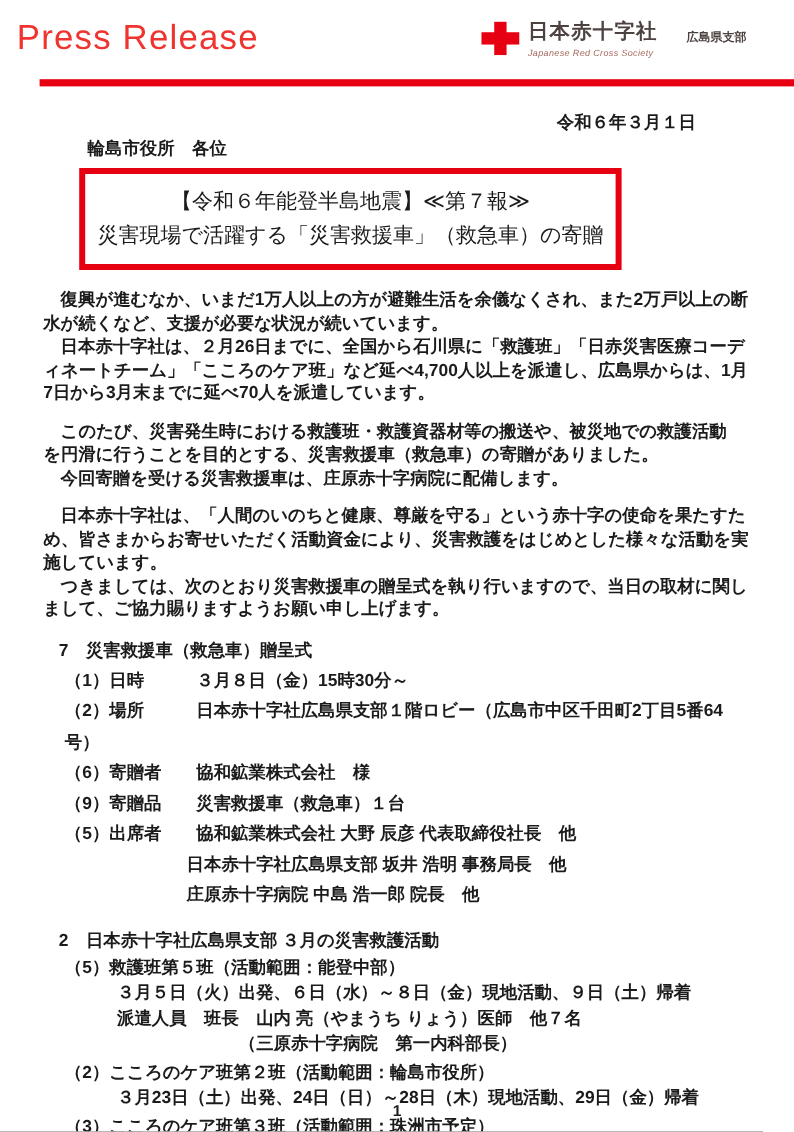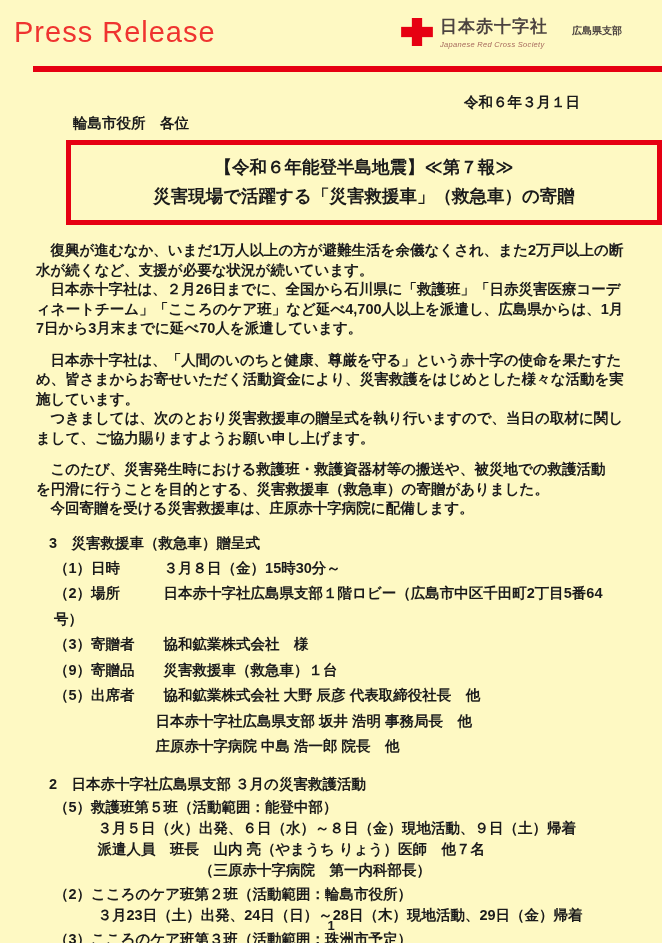--- a/index.html
+++ b/index.html
@@ -1,21 +1,21 @@
 <!DOCTYPE html>
 <html><head>
 <meta charset="utf-8">
 <style>
   html,body { margin:0; padding:0; background:#888; }
   .page {
     position: relative;
     width: 662px;
     height: 943px;
     margin: 0 auto;
-    background: #fef9c3;
+    background: #ffffff;
     font-family: "Liberation Sans", "DejaVu Sans", sans-serif;
     color: #1b1b1b;
     overflow: hidden;
   }
   
   .header {
     display: flex;
     justify-content: space-between;
     align-items: flex-start;
     padding: 15px 40px 0 14px;
@@ -51,26 +51,26 @@
     padding-left: 16px;
   }
   .addressee {
     margin: 2px 0 0 73px;
     font-size: 14.5px;
     font-weight: 700;
   }
   
   .title-box {
     margin: 7px 0 0 66px;
-    width: 596px;
+    width: 452px;
     border: 5px solid #e60012;
     text-align: center;
     padding: 8px 0 9px;
     font-size: 17.5px;
-    font-weight: 700;
+    font-weight: 400;
     line-height: 29px;
     box-sizing: border-box;
   }
   
   .body {
     margin: 16px 34px 0 36px;
     font-size: 14.5px;
     font-weight: 600;
   }
   .para {
@@ -138,33 +138,33 @@
     <div>【令和６年能登半島地震】≪第７報≫</div>
     <div>災害現場で活躍する「災害救援車」（救急車）の寄贈</div>
   </div>
 
   <div class="body">
     <p class="para">　復興が進むなか、いまだ1万人以上の方が避難生活を余儀なくされ、また2万戸以上の断
 水が続くなど、支援が必要な状況が続いています。
 　日本赤十字社は、２月26日までに、全国から石川県に「救護班」「日赤災害医療コーデ
 ィネートチーム」「こころのケア班」など延べ4,700人以上を派遣し、広島県からは、1月
 7日から3月末までに延べ70人を派遣しています。</p>
+    <p class="para">　このたび、災害発生時における救護班・救護資器材等の搬送や、被災地での救護活動
+を円滑に行うことを目的とする、災害救援車（救急車）の寄贈がありました。
+　今回寄贈を受ける災害救援車は、庄原赤十字病院に配備します。</p>
     <p class="para">　日本赤十字社は、「人間のいのちと健康、尊厳を守る」という赤十字の使命を果たすた
 め、皆さまからお寄せいただく活動資金により、災害救護をはじめとした様々な活動を実
 施しています。
 　つきましては、次のとおり災害救援車の贈呈式を執り行いますので、当日の取材に関し
 まして、ご協力賜りますようお願い申し上げます。</p>
-    <p class="para">　このたび、災害発生時における救護班・救護資器材等の搬送や、被災地での救護活動
-を円滑に行うことを目的とする、災害救援車（救急車）の寄贈がありました。
-　今回寄贈を受ける災害救援車は、庄原赤十字病院に配備します。</p>
 
-    <div class="sec-heading">3　災害救援車（救急車）贈呈式</div>
+    <div class="sec-heading">7　災害救援車（救急車）贈呈式</div>
     <div class="sec-item">（1）日時　　　３月８日（金）15時30分～</div>
     <div class="sec-item">（2）場所　　　日本赤十字社広島県支部１階ロビー（広島市中区千田町2丁目5番64号）</div>
-    <div class="sec-item">（3）寄贈者　　協和鉱業株式会社　様</div>
+    <div class="sec-item">（6）寄贈者　　協和鉱業株式会社　様</div>
     <div class="sec-item">（9）寄贈品　　災害救援車（救急車）１台</div>
     <div class="sec-item">（5）出席者　　協和鉱業株式会社 大野 辰彦 代表取締役社長　他
 　　　　　　　日本赤十字社広島県支部 坂井 浩明 事務局長　他
 　　　　　　　庄原赤十字病院 中島 浩一郎 院長　他</div>
 
     <div class="sec-heading sec2">2　日本赤十字社広島県支部 ３月の災害救護活動</div>
     <div class="sec-item s2">（5）救護班第５班（活動範囲：能登中部）
 　　　３月５日（火）出発、６日（水）～８日（金）現地活動、９日（土）帰着
 　　　派遣人員　班長　山内 亮（やまうち りょう）医師　他７名
 　　　　　　　　　　（三原赤十字病院　第一内科部長）</div>

